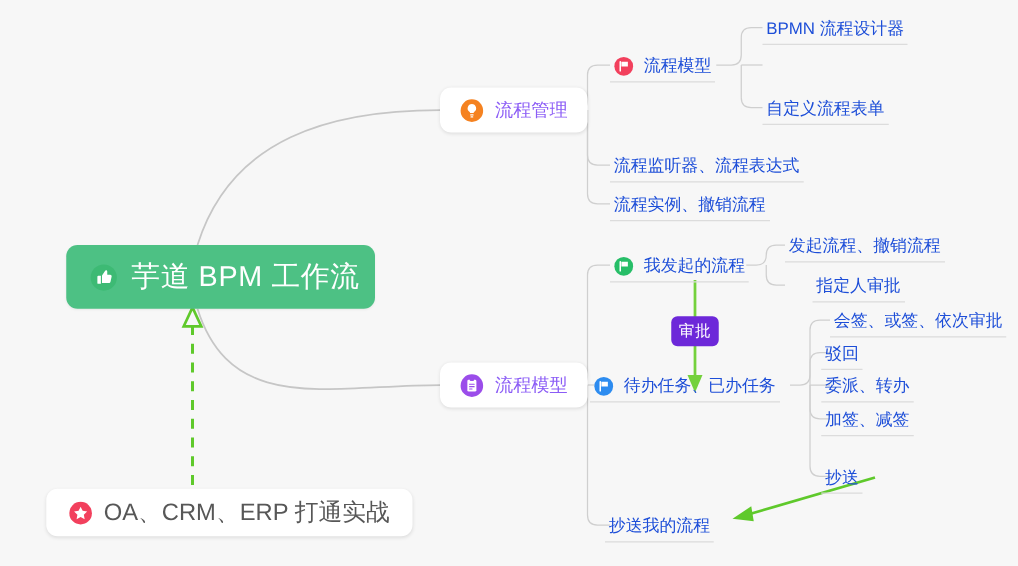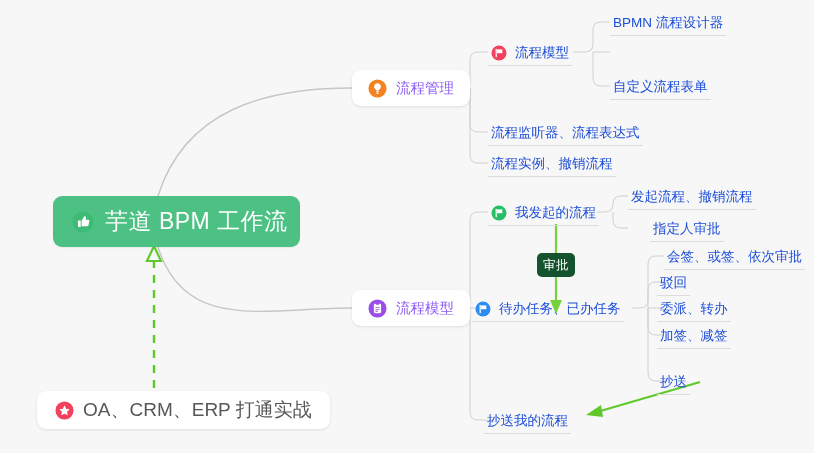--- a/index.html
+++ b/index.html
@@ -102,21 +102,21 @@
     display: inline-flex;
     align-items: center;
     justify-content: center;
     flex: none;
   }
   .icon svg { display: block; }
 
   
   .flow-chip {
     position: absolute;
-    background: #14532d;
+    background: #6d28d9;
     border-radius: 5px;
     color: #ffffff;
     font-size: 12.5px;
     display: flex;
     align-items: center;
     justify-content: center;
     width: 38px;
     height: 24px;
     letter-spacing: 0.5px;
     font-family: Liberation Serif, serif;

